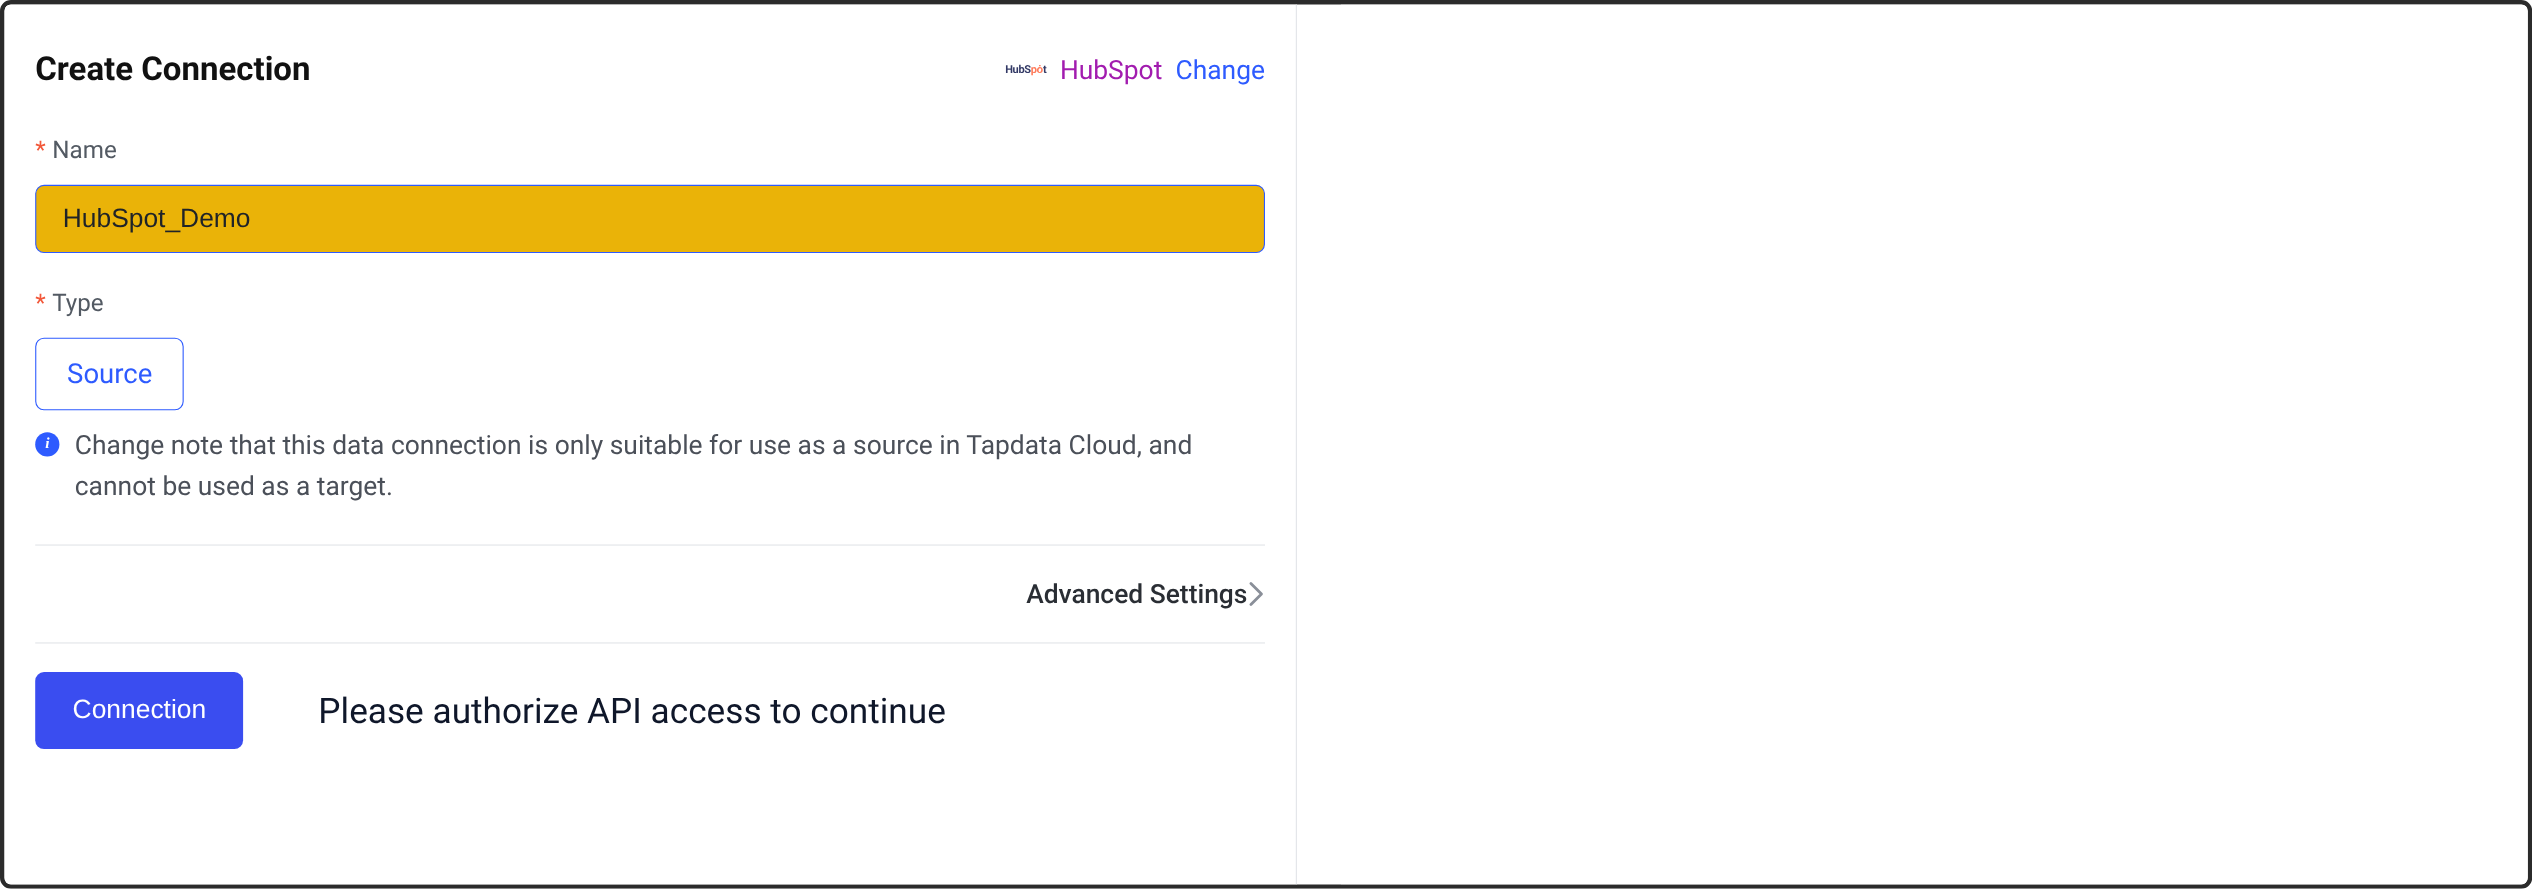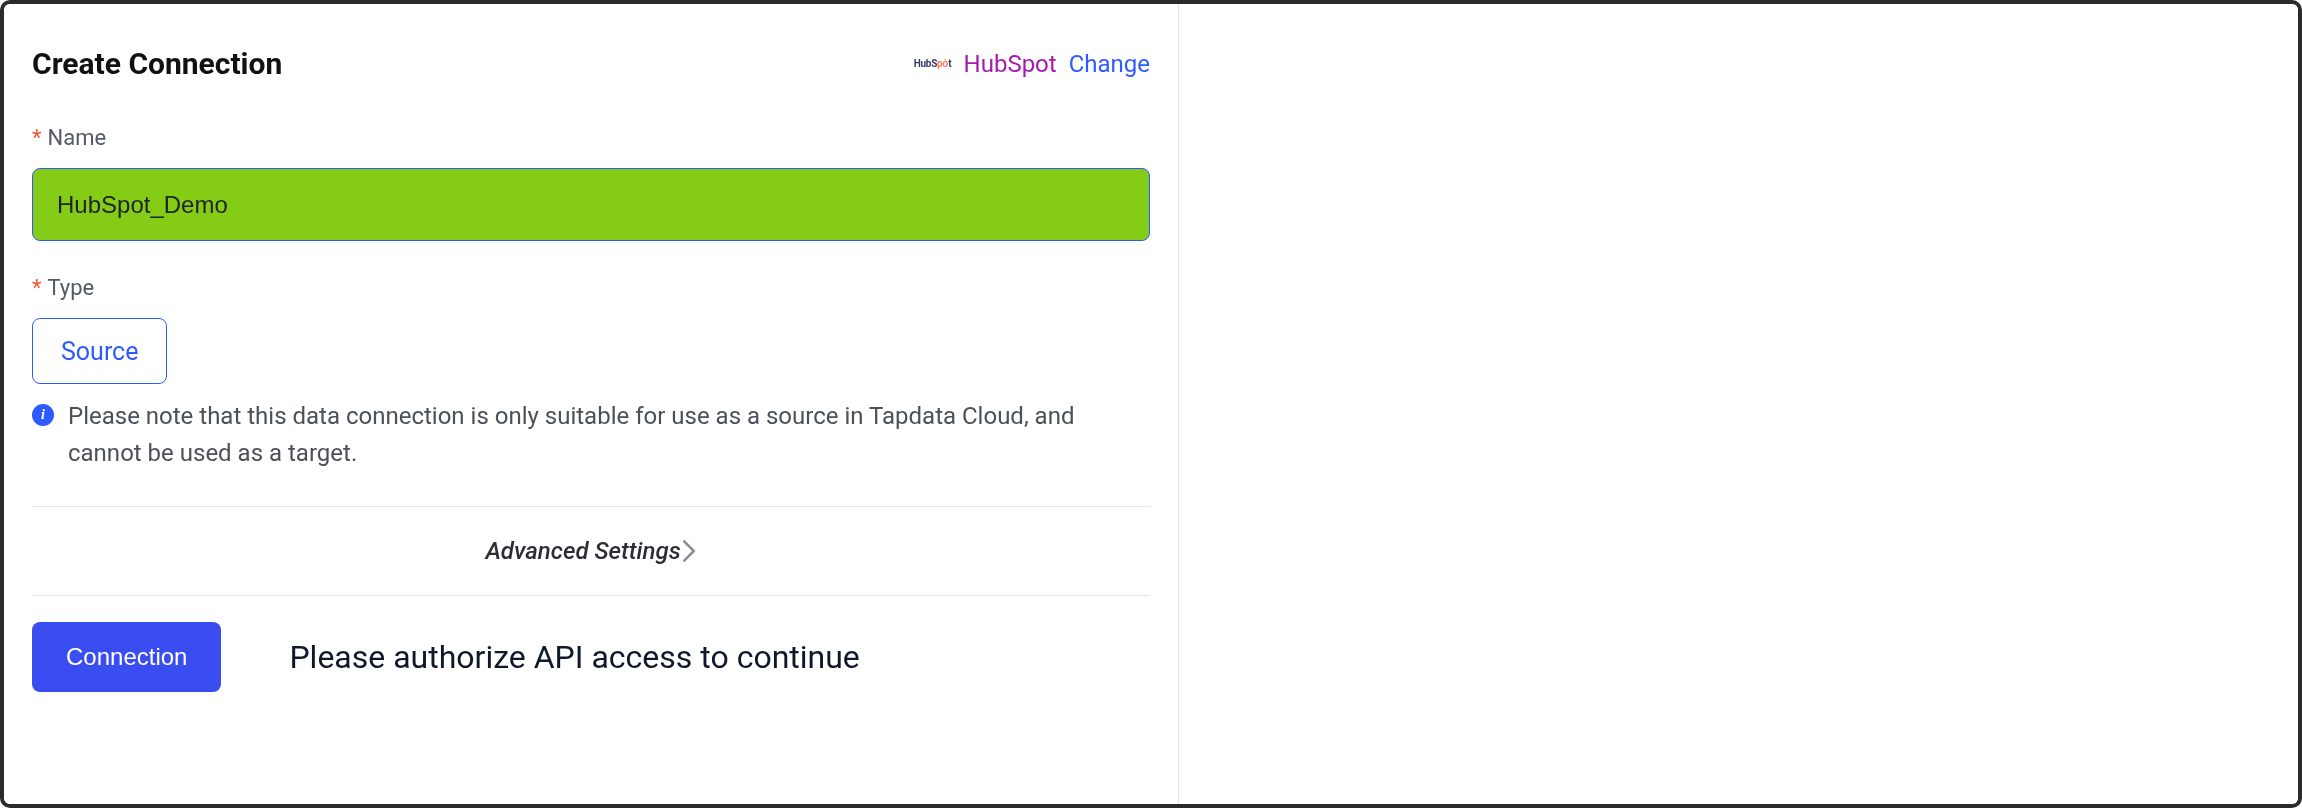--- a/index.html
+++ b/index.html
@@ -52,28 +52,28 @@
   .brand-logo span .b-o { color: #ff7a59; }
   .brand-name { font-size: 24px; color: #a21caf; }
   .change-link { font-size: 24px; color: #2e5bff; cursor: pointer; }
 
   .field { margin-bottom: 34px; }
   .field-label { font-size: 22px; color: #535a63; margin-bottom: 18px; display: flex; align-items: center; gap: 6px; }
   .req { color: #f2583a; }
 
   .text-input {
     width: 100%;
-    height: 73px;
+    height: 62px;
     border: 1.5px solid #2e5bff;
     border-radius: 8px;
     padding: 0 24px;
     font-size: 24px;
     color: #1f2328;
     outline: none;
-    background: #84cc16;
+    background: #eab308;
   }
 
   .type-chip {
     display: inline-flex;
     align-items: center;
     justify-content: center;
     height: 66px;
     padding: 0 28px;
     border: 1.5px solid #2e5bff;
     border-radius: 8px;
@@ -103,25 +103,24 @@
     font-weight: 700;
     font-size: 14px;
     display: flex; align-items: center; justify-content: center;
     margin-top: 6px;
     font-family: Georgia, 'Times New Roman', serif;
   }
 
   .divider { border: none; border-top: 1px solid #e2e4e8; margin: 20px 0 0 0; }
 
   .adv-row {
-    display: flex; align-items: center; justify-content: center;
+    display: flex; align-items: center; justify-content: flex-end;
     padding: 30px 0;
     cursor: pointer;
     border-bottom: 1px solid #e2e4e8;
-    font-style: italic;
   }
   .adv-label { font-size: 24px; color: #2a2e34; font-weight: 500; }
   .chevron { color: #8a8f99; }
   .chevron svg { width: 16px; height: 26px; display: block; }
 
   .auth-row { display: flex; align-items: center; gap: 68px; padding-top: 26px; }
   .authorize-btn {
     height: 70px;
     padding: 0 34px;
     border: none;
@@ -159,21 +158,21 @@
     </div>
 
     <div class="field">
       <div class="field-label">
         <span class="req">*</span>
         <span>Type</span>
       </div>
       <div class="type-chip">Source</div>
       <div class="note-row">
         <div class="info-icon">i</div>
-        <div>Please note that this data connection is only suitable for use as a source in Tapdata Cloud, and cannot be used as a target.</div>
+        <div>Change note that this data connection is only suitable for use as a source in Tapdata Cloud, and cannot be used as a target.</div>
       </div>
     </div>
 
     <hr class="divider">
 
     <div class="adv-row">
       <span class="adv-label">Advanced Settings</span>
       <span class="chevron">
         <svg viewBox="0 0 10 16" fill="none" stroke="currentColor" stroke-width="1.6" stroke-linecap="round" stroke-linejoin="round">
           <polyline points="2,2 8,8 2,14"></polyline>

